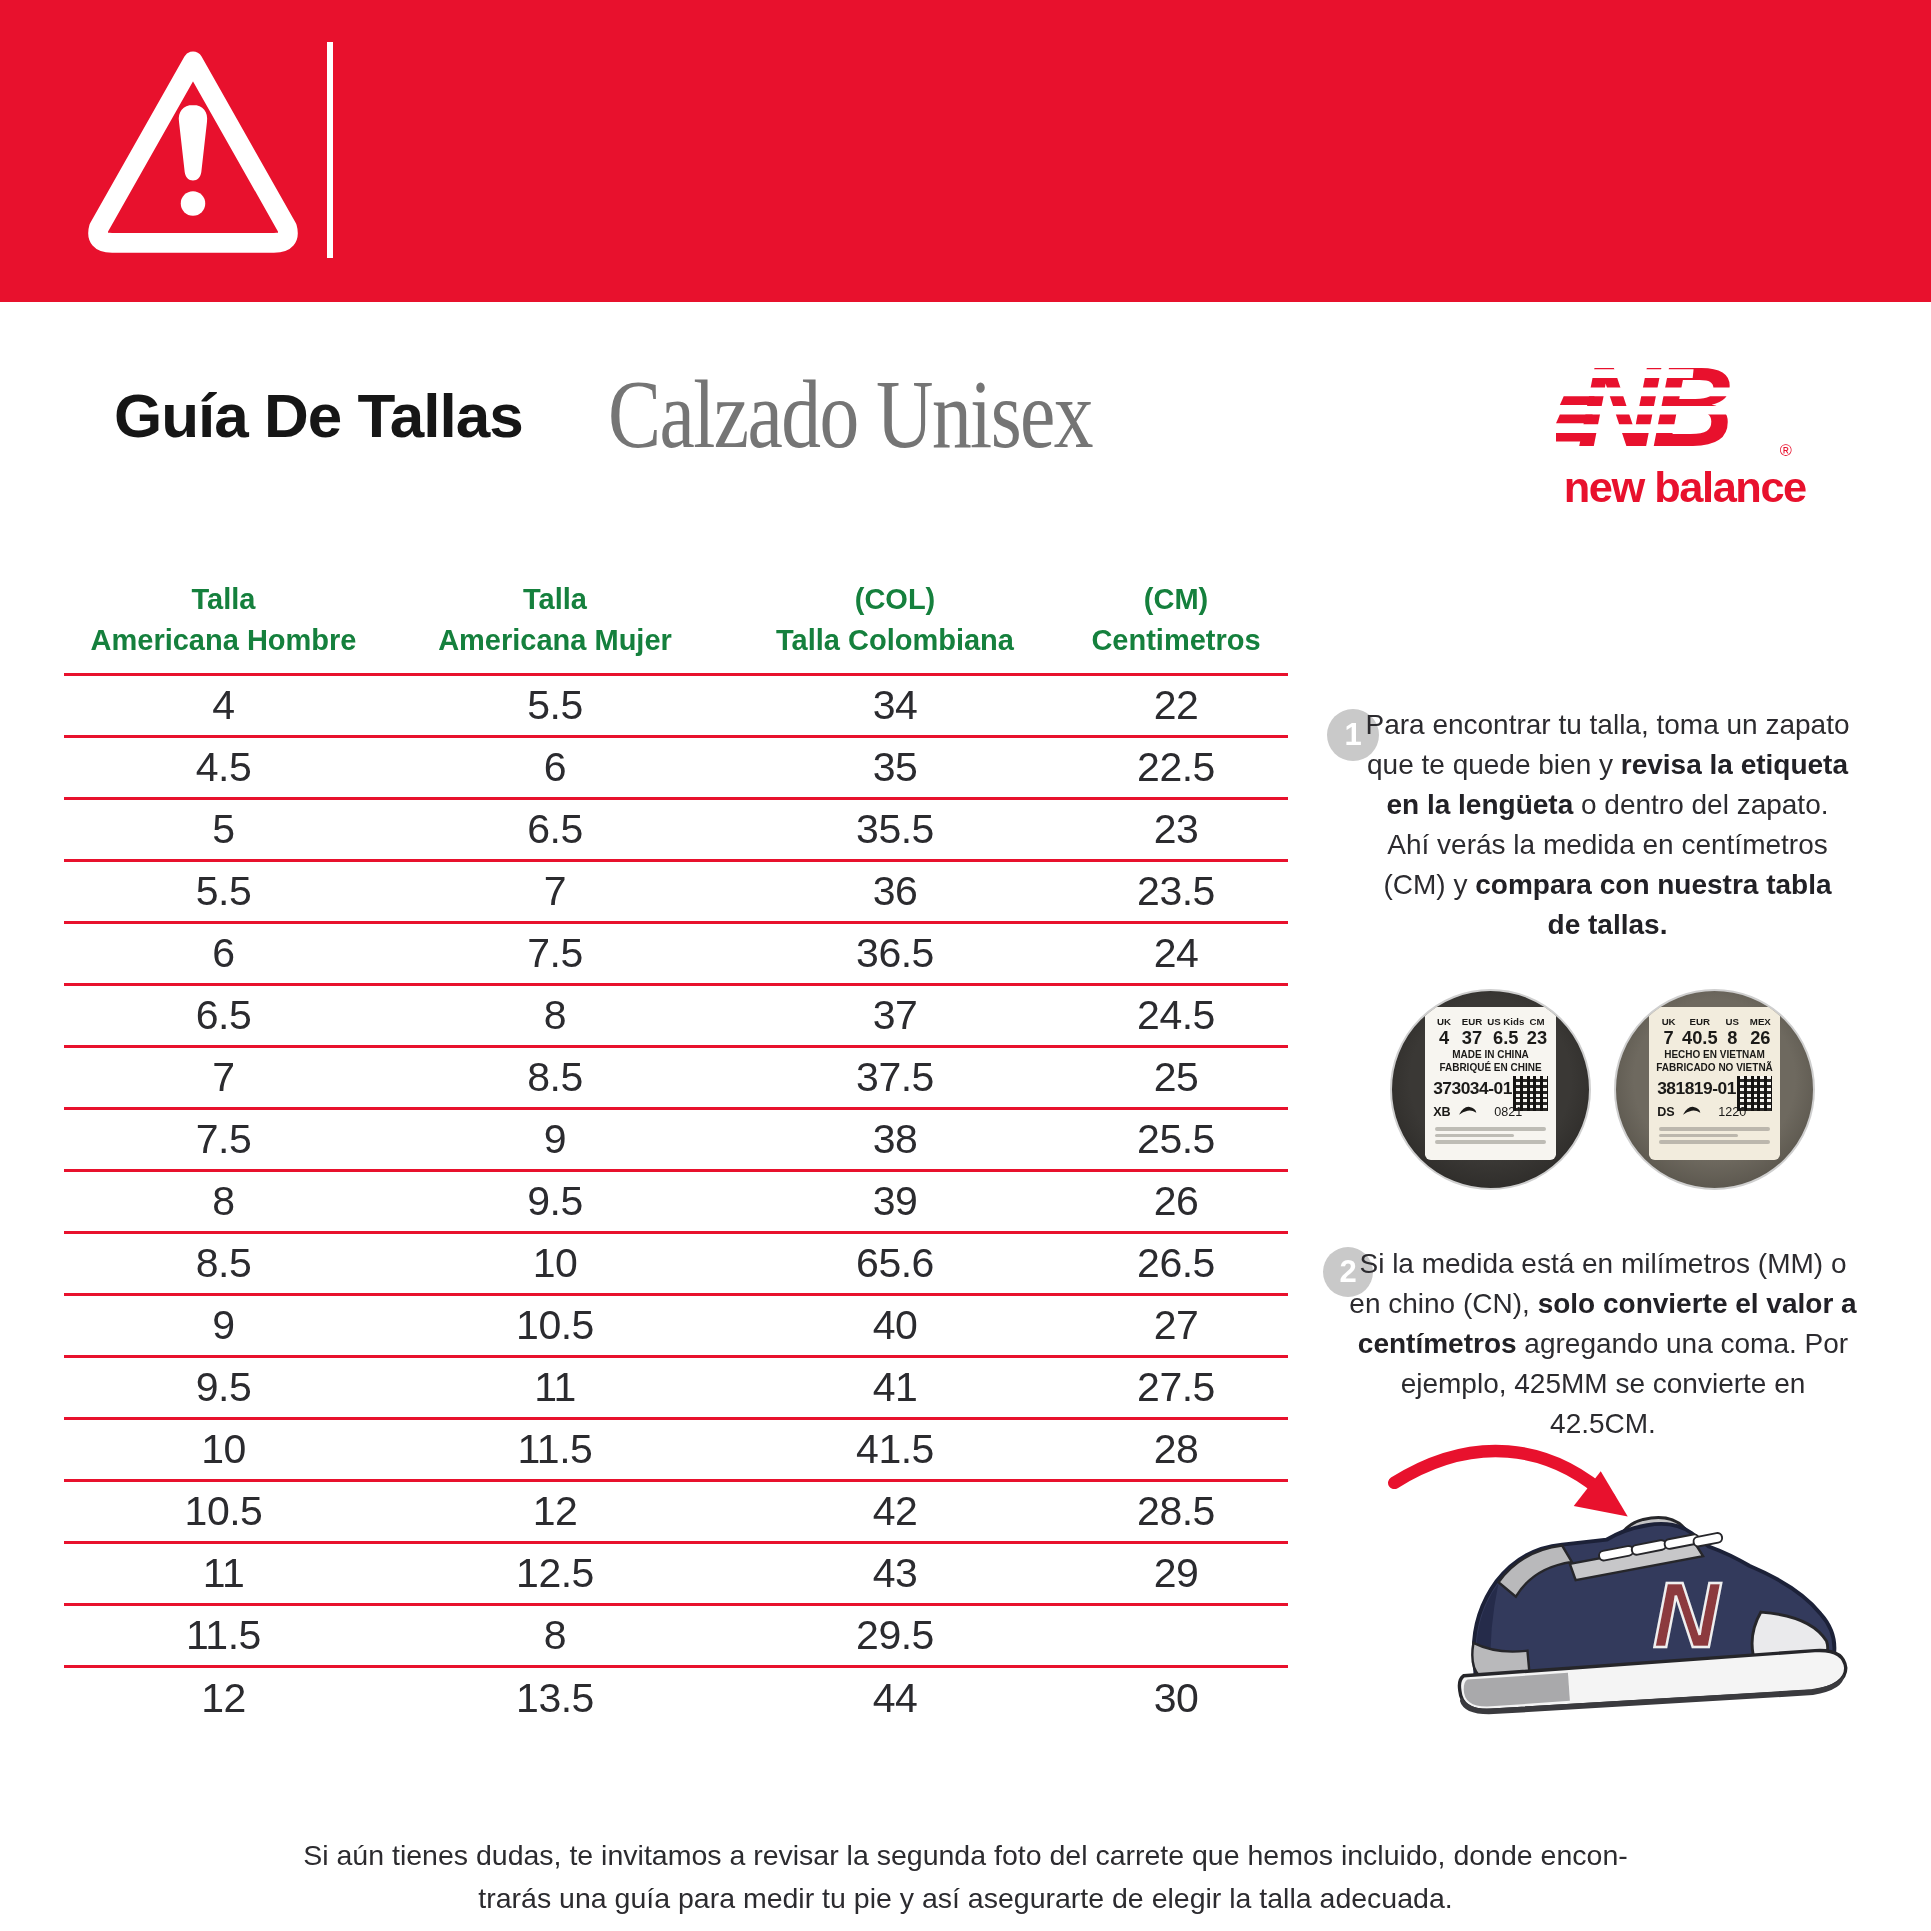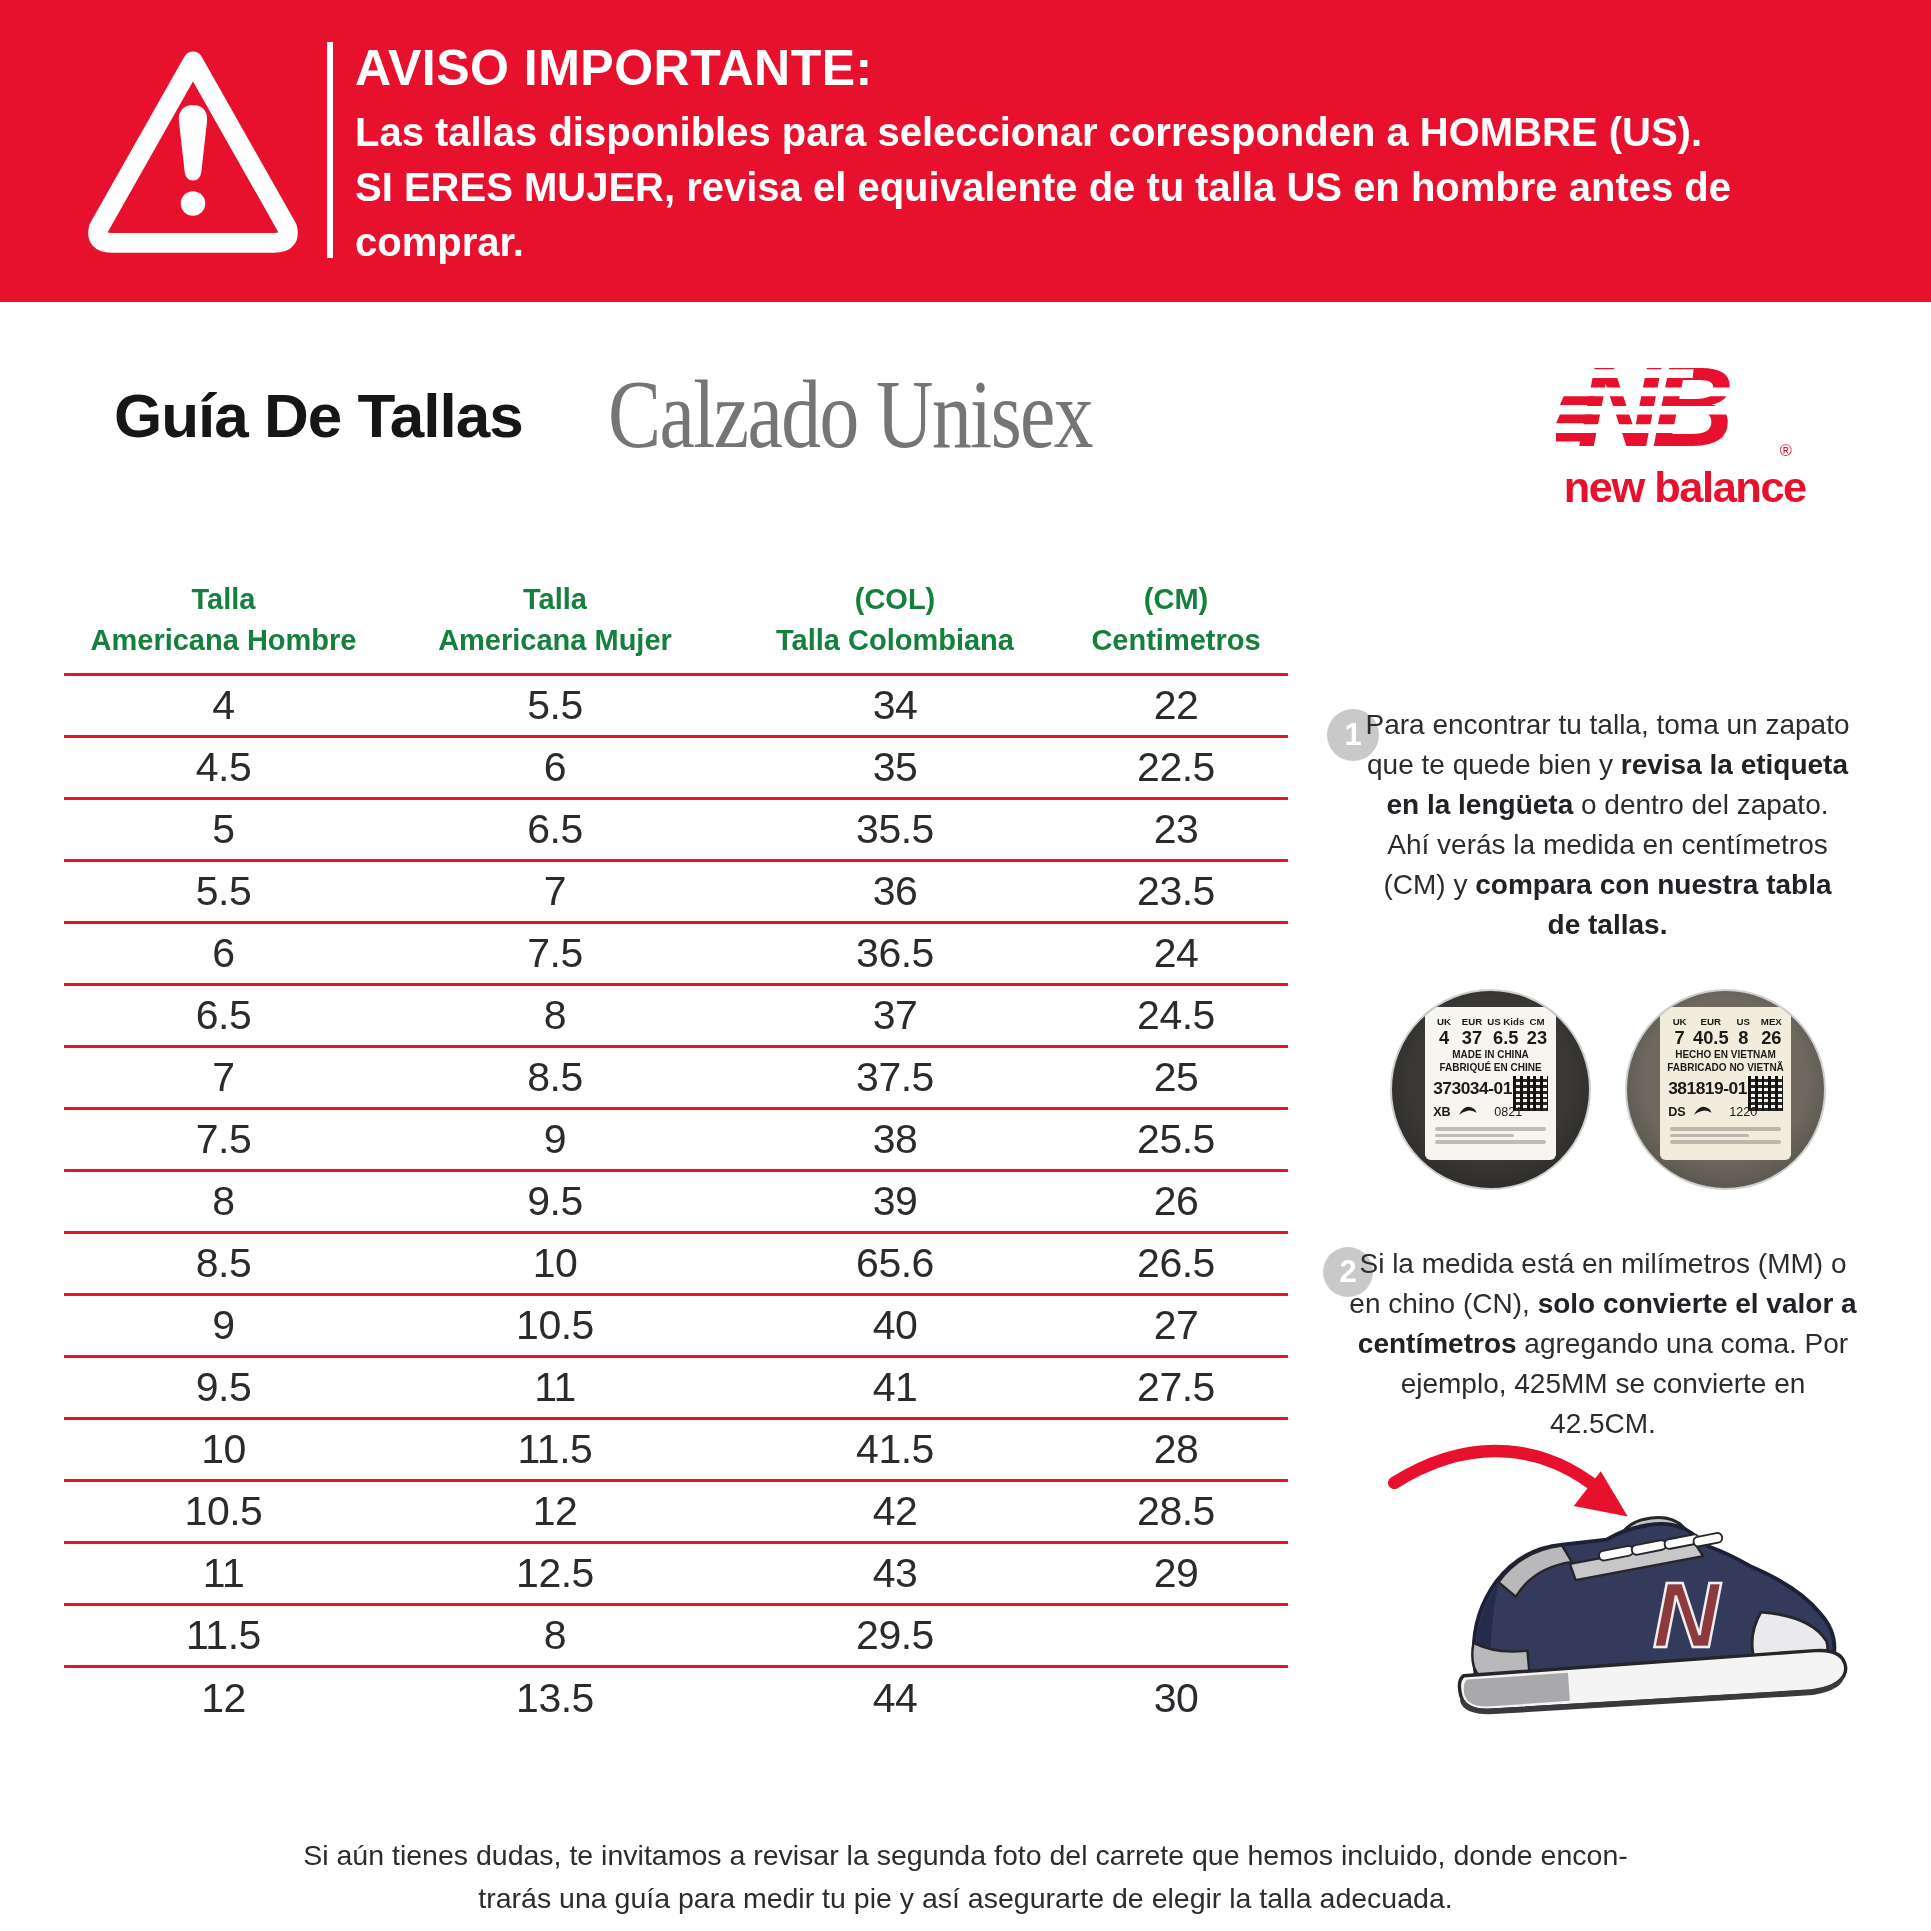--- a/index.html
+++ b/index.html
@@ -62,21 +62,21 @@
   .step2-circle { left:1323px; top:1247px; width:50px; height:50px; }
   .step-text {
     position:absolute; text-align:center;
     font-size:28px; line-height:40px; color:#2c2b2f;
   }
   .step1-text { left:1365px; top:705px; width:485px; }
   .step2-text { left:1348px; top:1244px; width:510px; }
   .step-text strong { font-weight:bold; color:#222126; }
 
   
-  .labels-row { position:absolute; left:1390px; top:989px; display:flex; gap:34px; }
+  .labels-row { position:absolute; left:1390px; top:989px; display:flex; gap:23px; }
   .label-photo {
     width:201px; height:201px; border-radius:50%;
     border:2.9px solid #cfcfcf;
     position:relative; overflow:hidden;
   }
   .label-photo.l0 { background:radial-gradient(circle at 50% 45%, #3a3835 0 55%, #22201e 100%); }
   .label-photo.l1 { background:radial-gradient(circle at 50% 45%, #6e695f 0 55%, #46423a 100%); }
   .tag {
     position:absolute; left:17%; top:8%; width:66%; height:78%;
     background:#f7f5f0; border-radius:5.8px;
@@ -117,26 +117,20 @@
 
 <div class="banner">
   <div class="warn-wrap">
     <svg viewBox="0 0 100 96" width="220" height="210">
       <path d="M50 7 L93 83 Q95 90 87 90 L13 90 Q5 90 7 83 Z" fill="none" stroke="#ffffff" stroke-width="9" stroke-linejoin="round"></path>
       <path d="M50 27 c-4.6 0 -7 3.2 -6.4 7.6 l2.6 23 c0.3 2.3 1.8 3.9 3.8 3.9 s3.5 -1.6 3.8 -3.9 l2.6 -23 c0.6 -4.4 -1.8 -7.6 -6.4 -7.6 z" fill="#ffffff"></path>
       <circle cx="50" cy="72" r="5.6" fill="#ffffff"></circle>
     </svg>
   </div>
   <div class="banner-divider"></div>
-  <div class="banner-text">
-    <div class="banner-title">AVISO IMPORTANTE:</div>
-    <div class="banner-line">Las tallas disponibles para seleccionar corresponden a HOMBRE (US).</div>
-    <div class="banner-line">SI ERES MUJER, revisa el equivalente de tu talla US en hombre antes de</div>
-    <div class="banner-line">comprar.</div>
-  </div>
 </div>
 
 <div class="page-title">Guía De Tallas</div>
 <div class="page-subtitle">Calzado Unisex</div>
 
 <div class="nb-logo">
   <svg viewBox="0 0 280 170" width="270" height="164">
 
     <g>
       <text x="22" y="102" font-family="Liberation Sans, sans-serif" font-size="118" font-weight="bold" font-style="italic" fill="#e8112d" letter-spacing="-8">NB</text>

